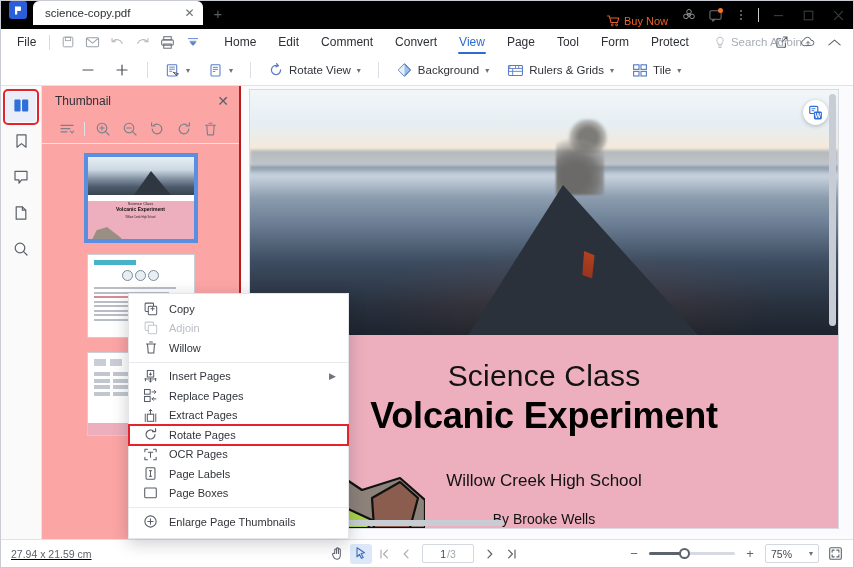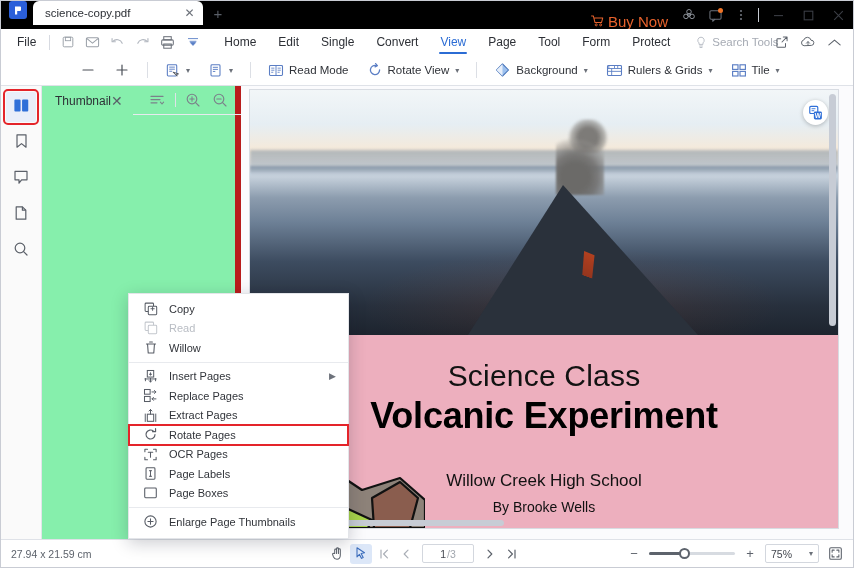--- a/index.html
+++ b/index.html
@@ -52,21 +52,21 @@
     display: flex; align-items: center; justify-content: center;
     font-size: 15px; color: #55596170; color: #5a5f68;
     margin-left: 3px; margin-bottom: 1px;
   }
   .titlebar-right {
     position: absolute; right: 0; top: 0;
     height: 28px; display: flex; align-items: center; gap: 0;
   }
   .buy-now {
     display: flex; align-items: center; gap: 4px;
-    color: #e8622c; font-size: 15px;
+    color: #e8622c; font-size: 11px;
     padding: 0 8px; height: 20px; margin-top: 12px;
   }
   .tb-icon {
     width: 26px; height: 22px;
     display: flex; align-items: center; justify-content: center;
     color: #6d727b; position: relative;
   }
   .tb-dot {
     position: absolute; top: 4px; right: 5px;
     width: 5px; height: 5px; border-radius: 50%;
@@ -156,22 +156,22 @@
     background: #e9eef9;
   }
   .rail-hl {
     outline: 2px solid #e4242a; outline-offset: 1px;
     border-radius: 2px;
   }
 
   
   .thumbpanel {
     width: 199px; flex: 0 0 199px;
-    background: #86efac; border-right: 6px solid #b91c1c;
-    display: flex; 
+    background: #fca5a5; border-right: 2px solid #b91c1c;
+    display: flex; flex-direction: column;
     position: relative;
   }
   .tp-header {
     height: 29px; display: flex; align-items: center;
     padding: 0 10px 0 13px;
   }
   .tp-title { font-size: 12px; color: #2d3036; flex: 1; }
   .tp-close { color: #5a5f68; font-size: 14px; line-height: 1; }
   .tp-toolbar {
     height: 29px; display: flex; align-items: center;
@@ -340,21 +340,21 @@
   .doc-t2 {
     text-align: center; font-size: 36px; color: #000;
     font-weight: 700; margin-top: 2px; letter-spacing: -.2px;
   }
   .doc-t3 {
     text-align: center; font-size: 17px; color: #111;
     margin-top: 34px; font-weight: 400;
   }
   .doc-t4 {
     text-align: center; font-size: 14px; color: #111;
-    margin-top: 8px; font-weight: 400;
+    margin-top: 20px; font-weight: 400;
   }
   .doc-illus {
     position: absolute; left: 0; bottom: 0; width: 175px; height: 90px;
   }
   .word-badge {
     position: absolute; right: 10px; top: 10px;
     width: 25px; height: 25px; border-radius: 50%;
     background: #fff; box-shadow: 0 1px 4px rgba(0,0,0,.25);
     display: flex; align-items: center; justify-content: center;
   }
@@ -366,20 +366,21 @@
     position: absolute; left: 12px; bottom: 2px; height: 6px; width: 242px;
     background: #c7ccd5; border-radius: 4px;
   }
 
   
   .statusbar {
     height: 28px; flex: 0 0 28px;
     background: #fff; border-top: 1px solid #dfe2e8;
     display: flex; align-items: center; padding: 0 10px;
     position: relative;
+    text-decoration: underline;
   }
   .status-dim { font-size: 10.5px; color: #5d636c; }
   .sb-center {
     position: absolute; left: 325px; display: flex; align-items: center; gap: 2px;
   }
   .sb-icon {
     width: 22px; height: 20px; border-radius: 3px;
     display: flex; align-items: center; justify-content: center;
     color: #5d636c;
   }
@@ -527,35 +528,35 @@
     </div>
     <div class="qa-icon enabled">
       <svg width="12" height="10" viewBox="0 0 12 10">
           <path d="M1 1.6h10M2.6 4.3h6.8M6 8.4L3.4 5.6h5.2z" fill="#5a7fc6" stroke="#5a7fc6" stroke-width=".9" stroke-linejoin="round"></path>
         </svg>
     </div>
 
     <div class="ribbon-tabs">
       <div class="rtab">Home</div>
       <div class="rtab">Edit</div>
-      <div class="rtab">Single</div>
+      <div class="rtab">Comment</div>
       <div class="rtab">Convert</div>
       <div class="rtab active">View</div>
       <div class="rtab">Page</div>
       <div class="rtab">Tool</div>
       <div class="rtab">Form</div>
       <div class="rtab">Protect</div>
     </div>
 
     <div class="search-tools">
       <svg width="12" height="13" viewBox="0 0 12 13">
           <path d="M6 1.2a3.2 3.2 0 0 0-2 5.7v1.5h4V6.9A3.2 3.2 0 0 0 6 1.2z" fill="none" stroke="#bcc1c9" stroke-width="1"></path>
           <path d="M4.6 10h2.8M5 11.5h2" stroke="#bcc1c9" stroke-width="1" stroke-linecap="round"></path>
         </svg>
-      <span>Search Tools</span>
+      <span>Search Adjoin</span>
     </div>
 
     <div class="menubar-right">
       <div class="mr-icon">
         <svg width="14" height="14" viewBox="0 0 16 16">
             <path d="M9.5 2.2h4.3v4.3M13.5 2.5L8 8" fill="none" stroke="#5d636c" stroke-width="1.15" stroke-linecap="round" stroke-linejoin="round"></path>
             <path d="M12 9.8v3.2a1 1 0 0 1-1 1H3.2a1 1 0 0 1-1-1V5.2a1 1 0 0 1 1-1h3.3" fill="none" stroke="#5d636c" stroke-width="1.15" stroke-linecap="round"></path>
           </svg>
       </div>
       <div class="mr-icon">
@@ -601,30 +602,20 @@
     <div class="rb-btn">
       <span class="rb-ico">
         <svg width="15" height="15" viewBox="0 0 16 16">
             <rect x="3.2" y="1.8" width="9.6" height="12" rx="1" fill="none" stroke="#5b7ec4" stroke-width="1.15"></rect>
             <path d="M5.2 4.6h5.4M5.2 6.8h5.4M5.2 9h2.6" stroke="#5b7ec4" stroke-width="1"></path>
           </svg>
       </span>
       <span class="caret">▾</span>
     </div>
     <div class="rb-sep"></div>
-    <div class="rb-btn">
-      <span class="rb-ico">
-        <svg width="16" height="15" viewBox="0 0 17 15">
-            <rect x="1.6" y="2.2" width="13.8" height="10.6" rx="1" fill="none" stroke="#5b7ec4" stroke-width="1.15"></rect>
-            <path d="M8.5 2.6v9.8" stroke="#5b7ec4" stroke-width="1"></path>
-            <path d="M3.4 5h3.4M3.4 7.2h3.4M3.4 9.4h2.2M10.2 5h3.4M10.2 7.2h3.4M10.2 9.4h2.2" stroke="#5b7ec4" stroke-width=".9"></path>
-          </svg>
-      </span>
-      <span>Read Mode</span>
-    </div>
     <div class="rb-btn">
       <span class="rb-ico">
         <svg width="16" height="16" viewBox="0 0 16 16">
             <path d="M12.6 8A4.6 4.6 0 1 1 9.4 3.6" fill="none" stroke="#5b7ec4" stroke-width="1.3" stroke-linecap="round"></path>
             <path d="M8.6 1.6l1.8 2-2.4 1.2" fill="none" stroke="#5b7ec4" stroke-width="1.3" stroke-linecap="round" stroke-linejoin="round"></path>
           </svg>
       </span>
       <span>Rotate View</span>
       <span class="caret">▾</span>
     </div>
@@ -877,21 +868,21 @@
         </span>
         <span>Copy</span>
       </div>
       <div class="ctx-item disabled">
         <span class="ctx-ico">
           <svg width="14" height="14" viewBox="0 0 15 15">
               <rect x="1.2" y="1.2" width="9" height="9" rx="1" fill="none" stroke="#c3c7cd" stroke-width="1.1"></rect>
               <rect x="4.6" y="4.6" width="9" height="9" rx="1" fill="#fff" stroke="#c3c7cd" stroke-width="1.1"></rect>
             </svg>
         </span>
-        <span>Read</span>
+        <span>Adjoin</span>
       </div>
       <div class="ctx-item">
         <span class="ctx-ico">
           <svg width="14" height="15" viewBox="0 0 15 16">
               <path d="M2.6 4.2h9.8M6 2.2h3M3.8 4.2l.7 9.6h6l.7-9.6" fill="none" stroke="#585d66" stroke-width="1.15" stroke-linecap="round" stroke-linejoin="round"></path>
             </svg>
         </span>
         <span>Willow</span>
       </div>
       <div class="ctx-sep"></div>

